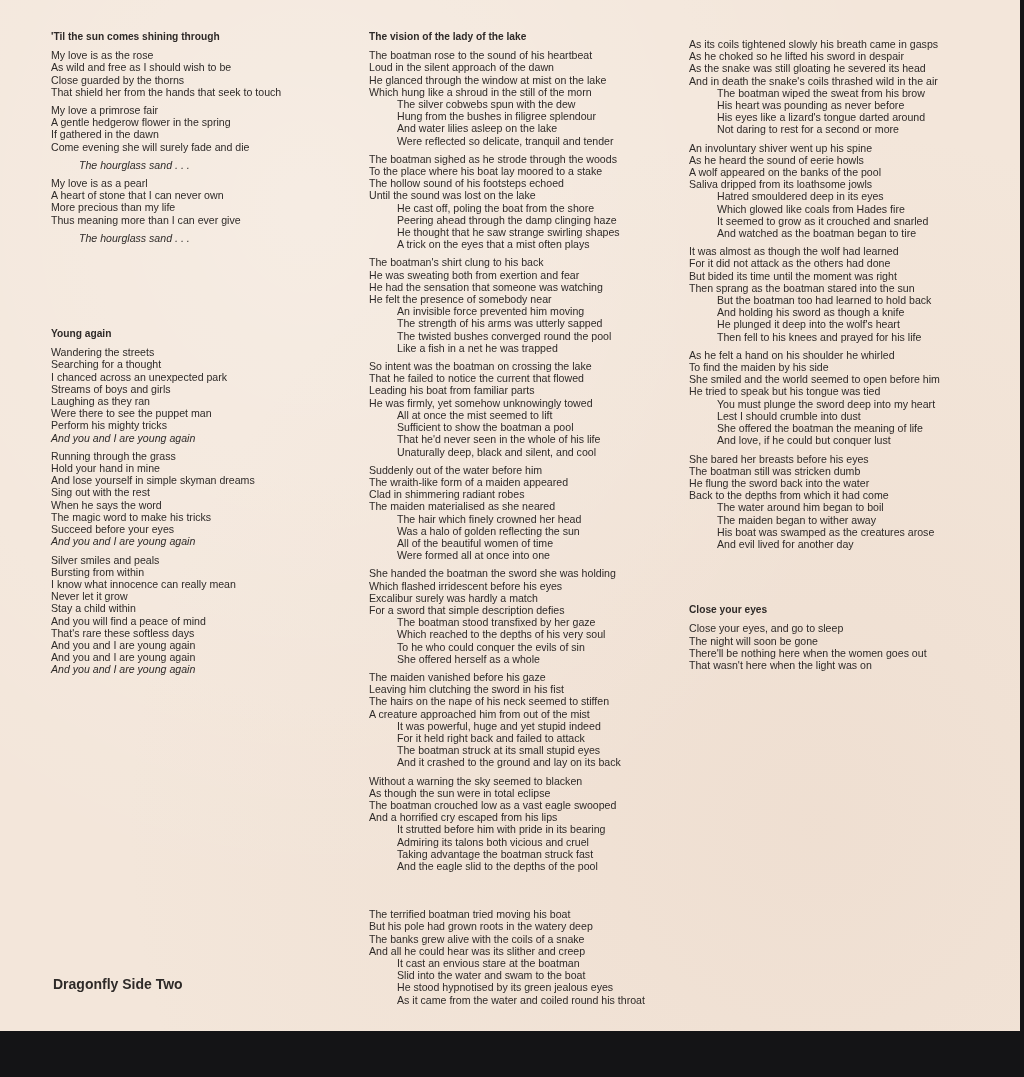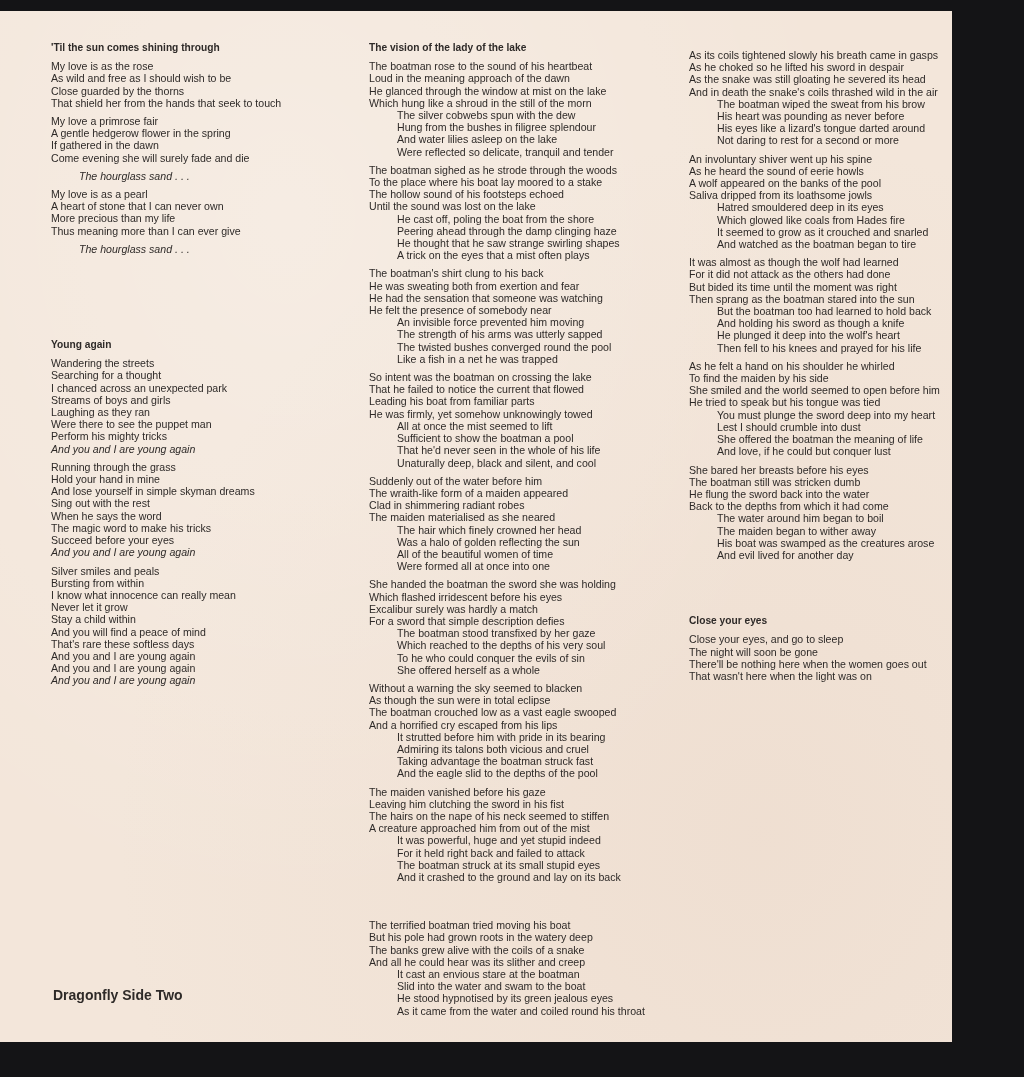--- a/index.html
+++ b/index.html
@@ -2,26 +2,25 @@
 <html><head>
 <meta charset="utf-8">
 <style>
   html, body { margin:0; padding:0; }
   body {
     width:1024px; height:1077px; position:relative; overflow:hidden;
     background:#141416;
     font-family:"Liberation Sans", sans-serif;
   }
   .sheet {
-    position:absolute; left:0; top:11px; width:920px; height:1031px;
+    position:absolute; left:0; top:0; width:1020px; height:1031px;
     background:#f3e6da;
     background-image:
       radial-gradient(ellipse at 30% 20%, rgba(255,255,255,0.25), rgba(255,255,255,0) 60%),
       radial-gradient(ellipse at 80% 80%, rgba(220,190,170,0.18), rgba(220,190,170,0) 60%);
-    padding-left: 32px;
   }
   .col { position:absolute; top:31px; color:#2e2a28; font-size:10.6px; line-height:12.2px; }
   .col1 { left:51px; width:300px; }
   .col2 { left:369px; width:310px; top:31px; }
   .col3 { left:689px; width:300px; top:38px; }
   .song-title { font-weight:bold; font-size:10.2px; margin:0 0 6px 0; }
   .stanza { margin:0 0 6px 0; }
   .line { white-space:nowrap; }
   .indent { padding-left:28px; }
   .it { font-style:italic; }
@@ -101,21 +100,21 @@
         </div>
     </div>
   </div>
 
   <div class="col col2">
     <div>
       <div class="song-title">The vision of the lady of the lake</div>
       <div class="stanzas" id="lake-part1">
           <div class="stanza">
             <div class="line">The  boatman rose to the sound of his heartbeat</div>
-            <div class="line">Loud in the meaning approach of the dawn</div>
+            <div class="line">Loud in the silent approach of the dawn</div>
             <div class="line">He glanced through the window at mist on the lake</div>
             <div class="line">Which hung like a shroud in the still of the morn</div>
             <div class="line indent">The silver cobwebs spun with the dew</div>
             <div class="line indent">Hung from the bushes in filigree splendour</div>
             <div class="line indent">And water lilies asleep on the lake</div>
             <div class="line indent">Were reflected so delicate, tranquil and tender</div>
           </div>
           <div class="stanza">
             <div class="line">The boatman sighed as he strode through the woods</div>
             <div class="line">To the place where his boat lay moored to a stake</div>
@@ -160,38 +159,38 @@
             <div class="line">She handed the boatman the sword she was holding</div>
             <div class="line">Which flashed irridescent before his eyes</div>
             <div class="line">Excalibur surely was hardly a match</div>
             <div class="line">For a sword that simple description defies</div>
             <div class="line indent">The boatman stood transfixed by her gaze</div>
             <div class="line indent">Which reached to the depths of his very soul</div>
             <div class="line indent">To he who could conquer the evils of sin</div>
             <div class="line indent">She offered herself as a whole</div>
           </div>
           <div class="stanza">
+            <div class="line">The maiden vanished before his gaze</div>
+            <div class="line">Leaving him clutching the sword in his fist</div>
+            <div class="line">The hairs on the nape of his neck seemed to stiffen</div>
+            <div class="line">A creature approached him from out of the mist</div>
+            <div class="line indent">It was powerful, huge and yet stupid indeed</div>
+            <div class="line indent">For it held right back and failed to attack</div>
+            <div class="line indent">The boatman struck at its small stupid eyes</div>
+            <div class="line indent">And it crashed to the ground and lay on its back</div>
+          </div>
+          <div class="stanza">
             <div class="line">Without a warning the sky seemed to blacken</div>
             <div class="line">As though the sun were in total eclipse</div>
             <div class="line">The boatman crouched low as a vast eagle swooped</div>
             <div class="line">And a horrified cry escaped from his lips</div>
             <div class="line indent">It strutted before him with pride in its bearing</div>
             <div class="line indent">Admiring its talons both vicious and cruel</div>
             <div class="line indent">Taking advantage the boatman struck fast</div>
             <div class="line indent">And the eagle slid to the depths of the pool</div>
-          </div>
-          <div class="stanza">
-            <div class="line">The maiden vanished before his gaze</div>
-            <div class="line">Leaving him clutching the sword in his fist</div>
-            <div class="line">The hairs on the nape of his neck seemed to stiffen</div>
-            <div class="line">A creature approached him from out of the mist</div>
-            <div class="line indent">It was powerful, huge and yet stupid indeed</div>
-            <div class="line indent">For it held right back and failed to attack</div>
-            <div class="line indent">The boatman struck at its small stupid eyes</div>
-            <div class="line indent">And it crashed to the ground and lay on its back</div>
           </div>
           <div class="stanza" style="margin-top: 36px;">
             <div class="line">The terrified boatman tried moving his boat</div>
             <div class="line">But his pole had grown roots in the watery deep</div>
             <div class="line">The banks grew alive with the coils of a snake</div>
             <div class="line">And all he could hear was its slither and creep</div>
             <div class="line indent">It cast an envious stare at the boatman</div>
             <div class="line indent">Slid into the water and swam to the boat</div>
             <div class="line indent">He stood hypnotised by its green jealous eyes</div>
             <div class="line indent">As it came from the water and coiled round his throat</div>

